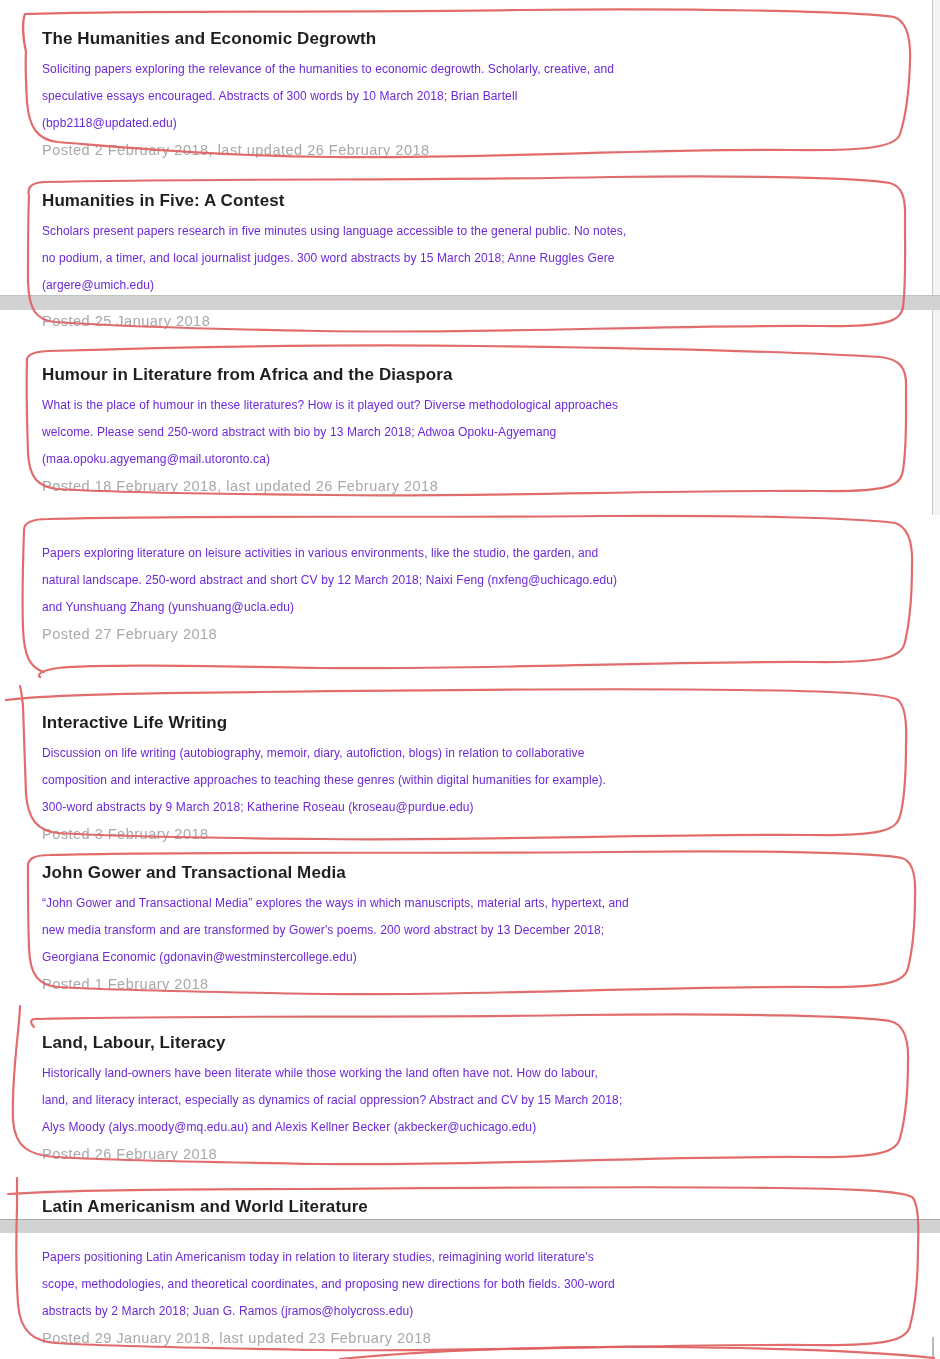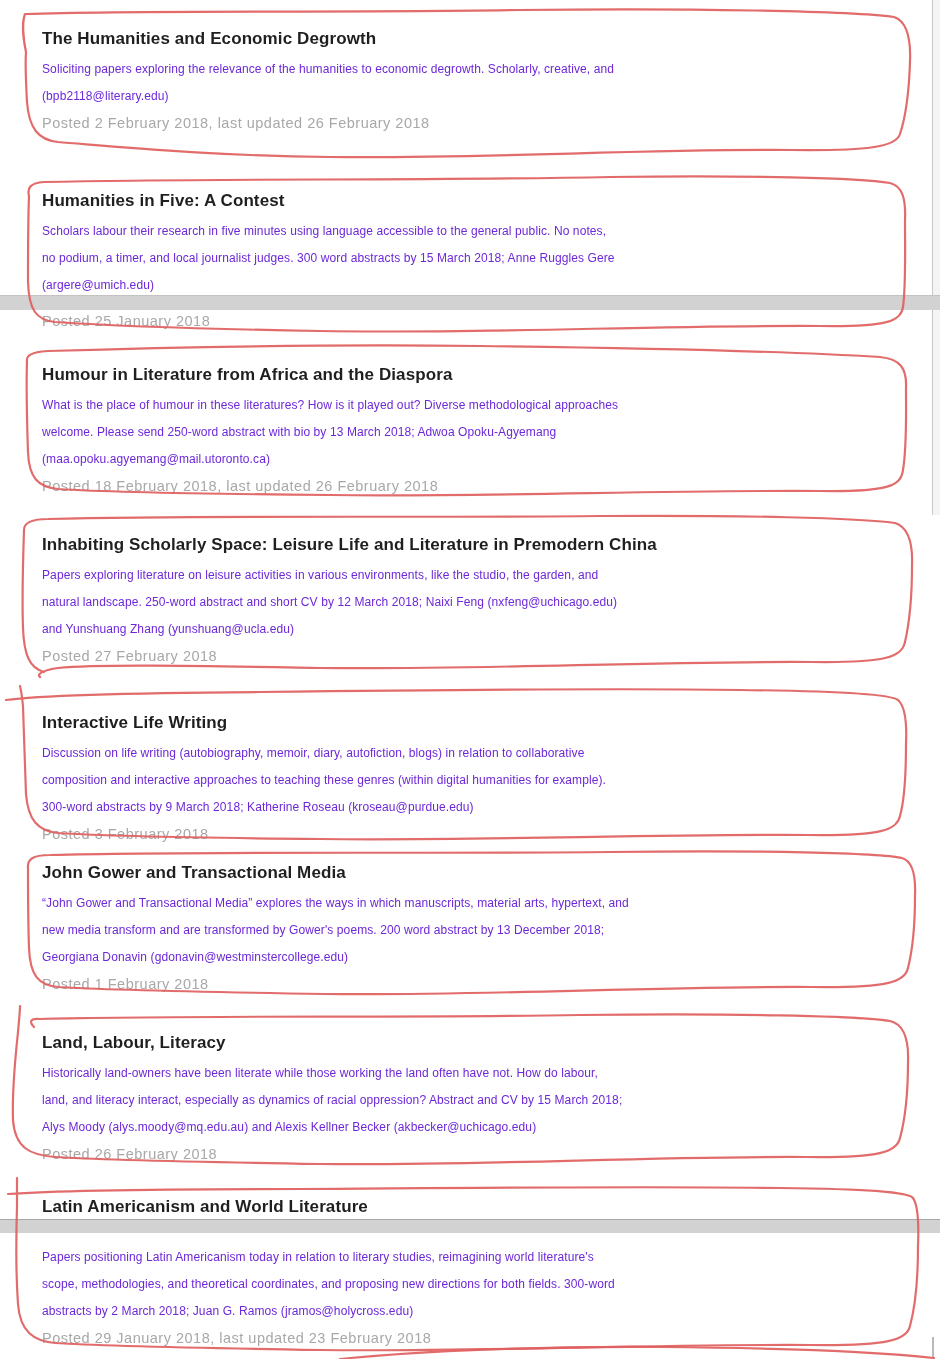--- a/index.html
+++ b/index.html
@@ -83,47 +83,47 @@
   <div class="panel-strip"></div>
   <div class="panel-edge"></div>
 
   <div class="artifact-bar bar-1"></div>
   <div class="artifact-bar bar-2"></div>
 
   <article class="entry" style="top:28px">
     <h3 class="title">The Humanities and Economic Degrowth</h3>
     <div class="body">
       <div class="line">Soliciting papers exploring the relevance of the humanities to economic degrowth. Scholarly, creative, and</div>
-      <div class="line">(bpb2118@literary.edu)</div>
+      <div class="line">speculative essays encouraged. Abstracts of 300 words by 10 March 2018; Brian Bartell</div>
+      <div class="line">(bpb2118@updated.edu)</div>
     </div>
     <div class="posted">Posted 2 February 2018, last updated 26 February 2018</div>
   </article>
 
   <article class="entry gap-before-posted" style="top:190px">
     <h3 class="title">Humanities in Five: A Contest</h3>
     <div class="body">
-      <div class="line">Scholars labour their research in five minutes using language accessible to the general public. No notes,</div>
+      <div class="line">Scholars present papers research in five minutes using language accessible to the general public. No notes,</div>
       <div class="line">no podium, a timer, and local journalist judges. 300 word abstracts by 15 March 2018; Anne Ruggles Gere</div>
       <div class="line">(argere@umich.edu)</div>
     </div>
     <div class="posted">Posted 25 January 2018</div>
   </article>
 
   <article class="entry" style="top:364px">
     <h3 class="title">Humour in Literature from Africa and the Diaspora</h3>
     <div class="body">
       <div class="line">What is the place of humour in these literatures? How is it played out? Diverse methodological approaches</div>
       <div class="line">welcome. Please send 250-word abstract with bio by 13 March 2018; Adwoa Opoku-Agyemang</div>
       <div class="line">(maa.opoku.agyemang@mail.utoronto.ca)</div>
     </div>
     <div class="posted">Posted 18 February 2018, last updated 26 February 2018</div>
   </article>
 
   <article class="entry" style="top:534px">
-    <h3 class="title">Inhabiting Scholarly Space: Leisure Life and Literature in Premodern China</h3>
     <div class="body">
       <div class="line">Papers exploring literature on leisure activities in various environments, like the studio, the garden, and</div>
       <div class="line">natural landscape. 250-word abstract and short CV by 12 March 2018; Naixi Feng (nxfeng@uchicago.edu)</div>
       <div class="line">and Yunshuang Zhang (yunshuang@ucla.edu)</div>
     </div>
     <div class="posted">Posted 27 February 2018</div>
   </article>
 
   <article class="entry" style="top:712px">
     <h3 class="title">Interactive Life Writing</h3>
@@ -133,21 +133,21 @@
       <div class="line">300-word abstracts by 9 March 2018; Katherine Roseau (kroseau@purdue.edu)</div>
     </div>
     <div class="posted">Posted 3 February 2018</div>
   </article>
 
   <article class="entry" style="top:862px">
     <h3 class="title">John Gower and Transactional Media</h3>
     <div class="body">
       <div class="line">“John Gower and Transactional Media” explores the ways in which manuscripts, material arts, hypertext, and</div>
       <div class="line">new media transform and are transformed by Gower's poems. 200 word abstract by 13 December 2018;</div>
-      <div class="line">Georgiana Donavin (gdonavin@westminstercollege.edu)</div>
+      <div class="line">Georgiana Economic (gdonavin@westminstercollege.edu)</div>
     </div>
     <div class="posted">Posted 1 February 2018</div>
   </article>
 
   <article class="entry" style="top:1032px">
     <h3 class="title">Land, Labour, Literacy</h3>
     <div class="body">
       <div class="line">Historically land-owners have been literate while those working the land often have not. How do labour,</div>
       <div class="line">land, and literacy interact, especially as dynamics of racial oppression? Abstract and CV by 15 March 2018;</div>
       <div class="line">Alys Moody (alys.moody@mq.edu.au) and Alexis Kellner Becker (akbecker@uchicago.edu)</div>

